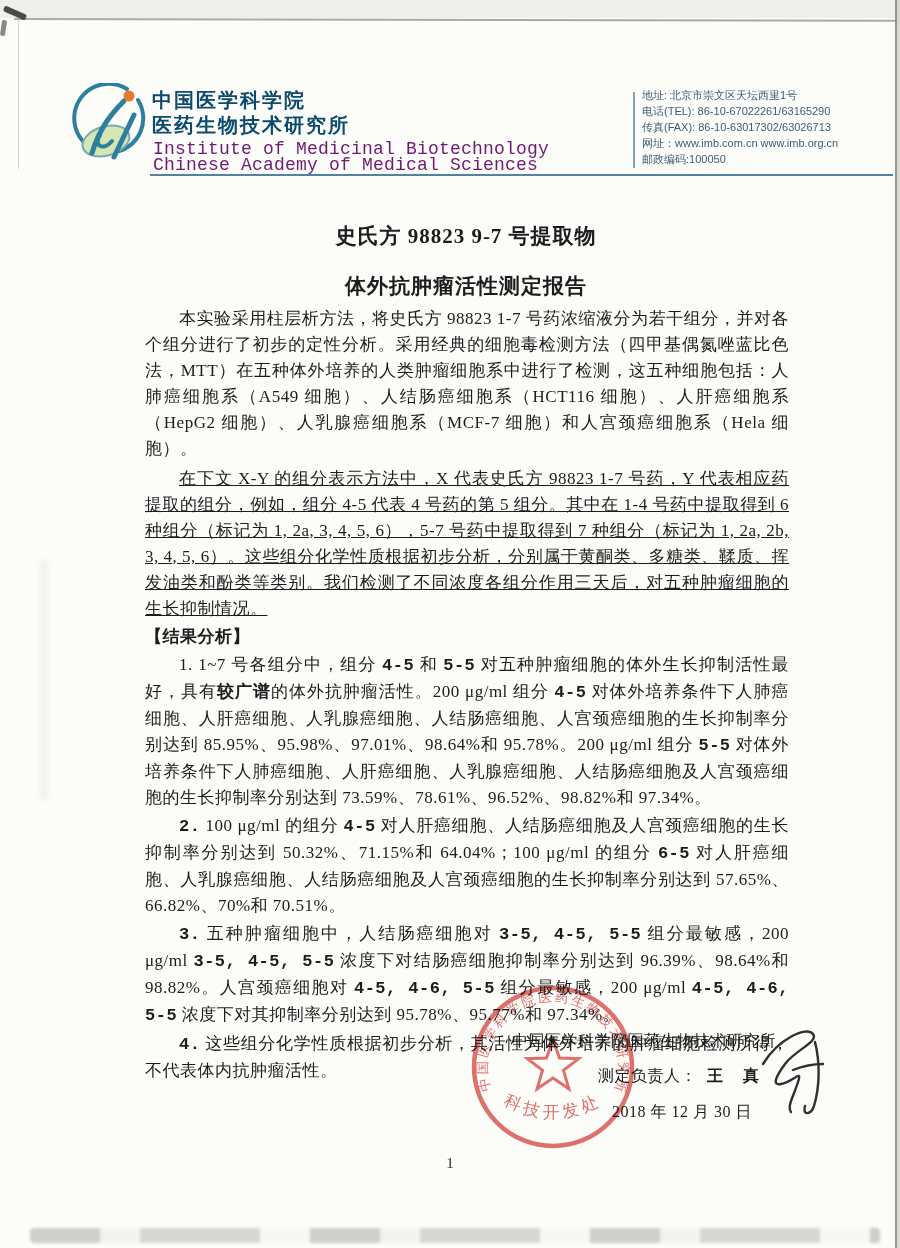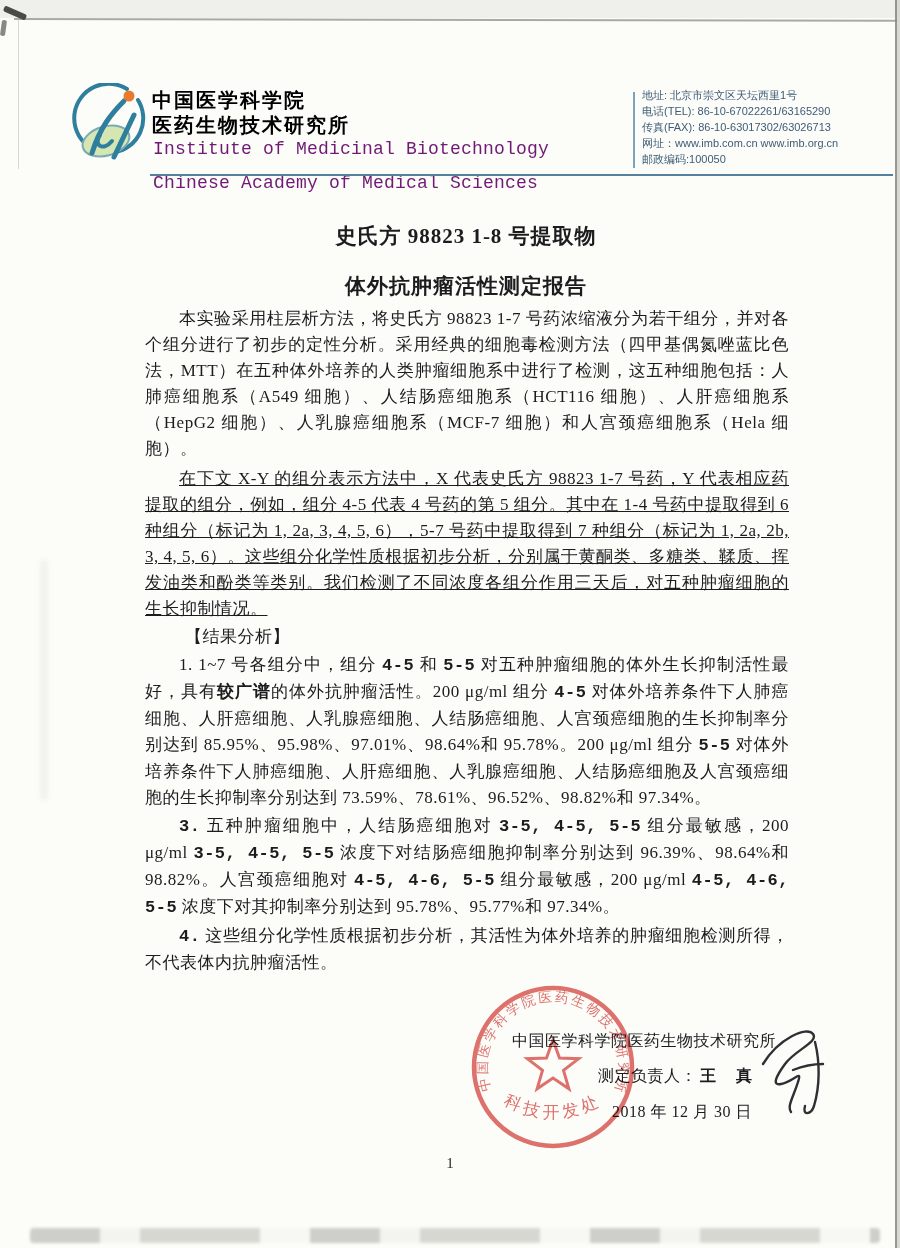--- a/index.html
+++ b/index.html
@@ -24,52 +24,52 @@
   .bottom-smudge{
     position:absolute;left:30px;top:1228px;width:850px;height:15px;
     background:repeating-linear-gradient(90deg,
       rgba(150,150,144,.45) 0 70px, rgba(205,205,198,.18) 70px 110px,
       rgba(160,160,152,.40) 110px 230px, rgba(215,215,208,.12) 230px 280px);
     filter:blur(1.5px);border-radius:4px;
   }
   .scan-streak{position:absolute;left:40px;top:560px;width:8px;height:240px;background:#9a9a94;opacity:.10;filter:blur(2px);}
 
   
-  .org-cn{position:absolute;left:152px;font-family:"Liberation Sans","DejaVu Sans",sans-serif;font-weight:700;font-size:20px;letter-spacing:2px;color:#000000;}
+  .org-cn{position:absolute;left:152px;font-family:"Liberation Sans","DejaVu Sans",sans-serif;font-weight:700;font-size:20px;letter-spacing:2px;color:#0c4a6e;}
   .org-cn.l1{top:87px;}
   .org-cn.l2{top:112px;}
   .org-en{position:absolute;left:153px;font-family:Liberation Mono, monospace;font-size:18px;color:#701a75;letter-spacing:.2px;}
   .org-en.l1{top:139px;}
-  .org-en.l2{top:173px;text-align:right;}
+  .org-en.l2{top:155px;text-align:right;}
   .header-rule{position:absolute;left:150px;top:174px;width:743px;height:2px;background:#55819e;}
   .contact-divider{position:absolute;left:633px;top:92px;width:2px;height:76px;background:#7ea2ba;}
   .contact{position:absolute;left:642px;top:87px;width:250px;font-family:"Liberation Sans","DejaVu Sans",sans-serif;font-size:11px;line-height:16px;color:#3d5c77;}
 
   
   .title{position:absolute;left:55px;width:822px;text-align:center;font-weight:700;font-size:21px;letter-spacing:1px;}
   .title.t1{top:222px;}
   .title.t2{top:272px;}
 
   
   .report-body{
     position:absolute;left:145px;top:306px;width:644px;
     font-size:17px;line-height:26px;letter-spacing:.5px;
     text-align:justify;
   }
   .para{margin:0;text-indent:34px;}
   .para.gap{margin-top:4px;text-decoration:underline;}
-  .section-head{margin-top:2px;font-weight:400;text-indent:0;margin-left:40px;}
+  .section-head{margin-top:2px;font-weight:700;text-indent:0;}
   .item{margin-top:2px;}
   .bseg{font-weight:700;font-family:Liberation Mono, monospace;}
 
   
   .sig-line{position:absolute;font-size:16px;letter-spacing:.5px;color:#1c1c1e;}
   .sig-org{left:512px;top:1031px;}
   .sig-role{left:598px;top:1066px;}
-  .sig-name{margin-left:3px;letter-spacing:2px;font-weight:700;font-weight:600;}
+  .sig-name{margin-left:10px;letter-spacing:2px;font-weight:700;font-weight:600;}
   .sig-date{left:612px;top:1102px;}
   .stamp-svg{position:absolute;left:468px;top:982px;mix-blend-mode:multiply;opacity:.82;}
   .sign-svg{position:absolute;left:745px;top:1022px;}
 
   .page-number{position:absolute;left:430px;top:1155px;width:40px;text-align:center;font-size:15px;color:#2a2a2a;}
 </style>
 </head>
 <body>
 
 <div class="paper"></div>
@@ -101,28 +101,29 @@
   <div class="contact-divider"></div>
   <div class="contact">
     <div>地址: 北京市崇文区天坛西里1号</div>
     <div>电话(TEL): 86-10-67022261/63165290</div>
     <div>传真(FAX): 86-10-63017302/63026713</div>
     <div>网址：www.imb.com.cn  www.imb.org.cn</div>
     <div>邮政编码:100050</div>
   </div>
 </div>
 
-<div class="title t1">史氏方 98823 1-8 号提取物</div>
+<div class="title t1">史氏方 98823 9-7 号提取物</div>
 <div class="title t2">体外抗肿瘤活性测定报告</div>
 
 <div class="report-body">
   <p class="para"><span>本实验采用柱层析方法，将史氏方 98823 1-7 号药浓缩液分为若干组分，并对各个组分进行了初步的定性分析。采用经典的细胞毒检测方法（四甲基偶氮唑蓝比色法，MTT）在五种体外培养的人类肿瘤细胞系中进行了检测，这五种细胞包括：人肺癌细胞系（A549 细胞）、人结肠癌细胞系（HCT116 细胞）、人肝癌细胞系（HepG2 细胞）、人乳腺癌细胞系（MCF-7 细胞）和人宫颈癌细胞系（Hela 细胞）。</span></p>
   <p class="para gap"><span>在下文 X-Y 的组分表示方法中，X 代表史氏方 98823 1-7 号药，Y 代表相应药提取的组分，例如，组分 4-5 代表 4 号药的第 5 组分。其中在 1-4 号药中提取得到 6 种组分（标记为 1, 2a, 3, 4, 5, 6），5-7 号药中提取得到 7 种组分（标记为 1, 2a, 2b, 3, 4, 5, 6）。这些组分化学性质根据初步分析，分别属于黄酮类、多糖类、鞣质、挥发油类和酚类等类别。我们检测了不同浓度各组分作用三天后，对五种肿瘤细胞的生长抑制情况。</span></p>
   <div class="section-head">【结果分析】</div>
   <p class="para item"><span>1.  1~7 号各组分中，组分 </span><span class="bseg">4-5</span><span> 和 </span><span class="bseg">5-5</span><span> 对五种肿瘤细胞的体外生长抑制活性最好，具有</span><span class="bseg">较广谱</span><span>的体外抗肿瘤活性。200 μg/ml 组分 </span><span class="bseg">4-5</span><span> 对体外培养条件下人肺癌细胞、人肝癌细胞、人乳腺癌细胞、人结肠癌细胞、人宫颈癌细胞的生长抑制率分别达到 85.95%、95.98%、97.01%、98.64%和 95.78%。200 μg/ml 组分 </span><span class="bseg">5-5</span><span> 对体外培养条件下人肺癌细胞、人肝癌细胞、人乳腺癌细胞、人结肠癌细胞及人宫颈癌细胞的生长抑制率分别达到 73.59%、78.61%、96.52%、98.82%和 97.34%。</span></p>
+  <p class="para item"><span class="bseg">2.</span><span>  100 μg/ml 的组分 </span><span class="bseg">4-5</span><span> 对人肝癌细胞、人结肠癌细胞及人宫颈癌细胞的生长抑制率分别达到 50.32%、71.15%和 64.04%；100 μg/ml 的组分 </span><span class="bseg">6-5</span><span> 对人肝癌细胞、人乳腺癌细胞、人结肠癌细胞及人宫颈癌细胞的生长抑制率分别达到 57.65%、66.82%、70%和 70.51%。</span></p>
   <p class="para item"><span class="bseg">3.</span><span>  五种肿瘤细胞中，人结肠癌细胞对 </span><span class="bseg">3-5, 4-5, 5-5</span><span> 组分最敏感，200 μg/ml </span><span class="bseg">3-5, 4-5, 5-5</span><span> 浓度下对结肠癌细胞抑制率分别达到 96.39%、98.64%和 98.82%。人宫颈癌细胞对 </span><span class="bseg">4-5, 4-6, 5-5</span><span> 组分最敏感，200 μg/ml </span><span class="bseg">4-5, 4-6, 5-5</span><span> 浓度下对其抑制率分别达到 95.78%、95.77%和 97.34%。</span></p>
   <p class="para item"><span class="bseg">4.</span><span>  这些组分化学性质根据初步分析，其活性为体外培养的肿瘤细胞检测所得，不代表体内抗肿瘤活性。</span></p>
 </div>
 
 <div class="sig-line sig-org">中国医学科学院医药生物技术研究所</div>
 <div class="sig-line sig-role"><span>测定负责人：</span><span class="sig-name">王　真</span></div>
 <div class="sig-line sig-date">2018 年 12 月 30 日</div>
 
 <svg class="stamp-svg" width="170" height="170" viewBox="0 0 170 170">
   <defs>

